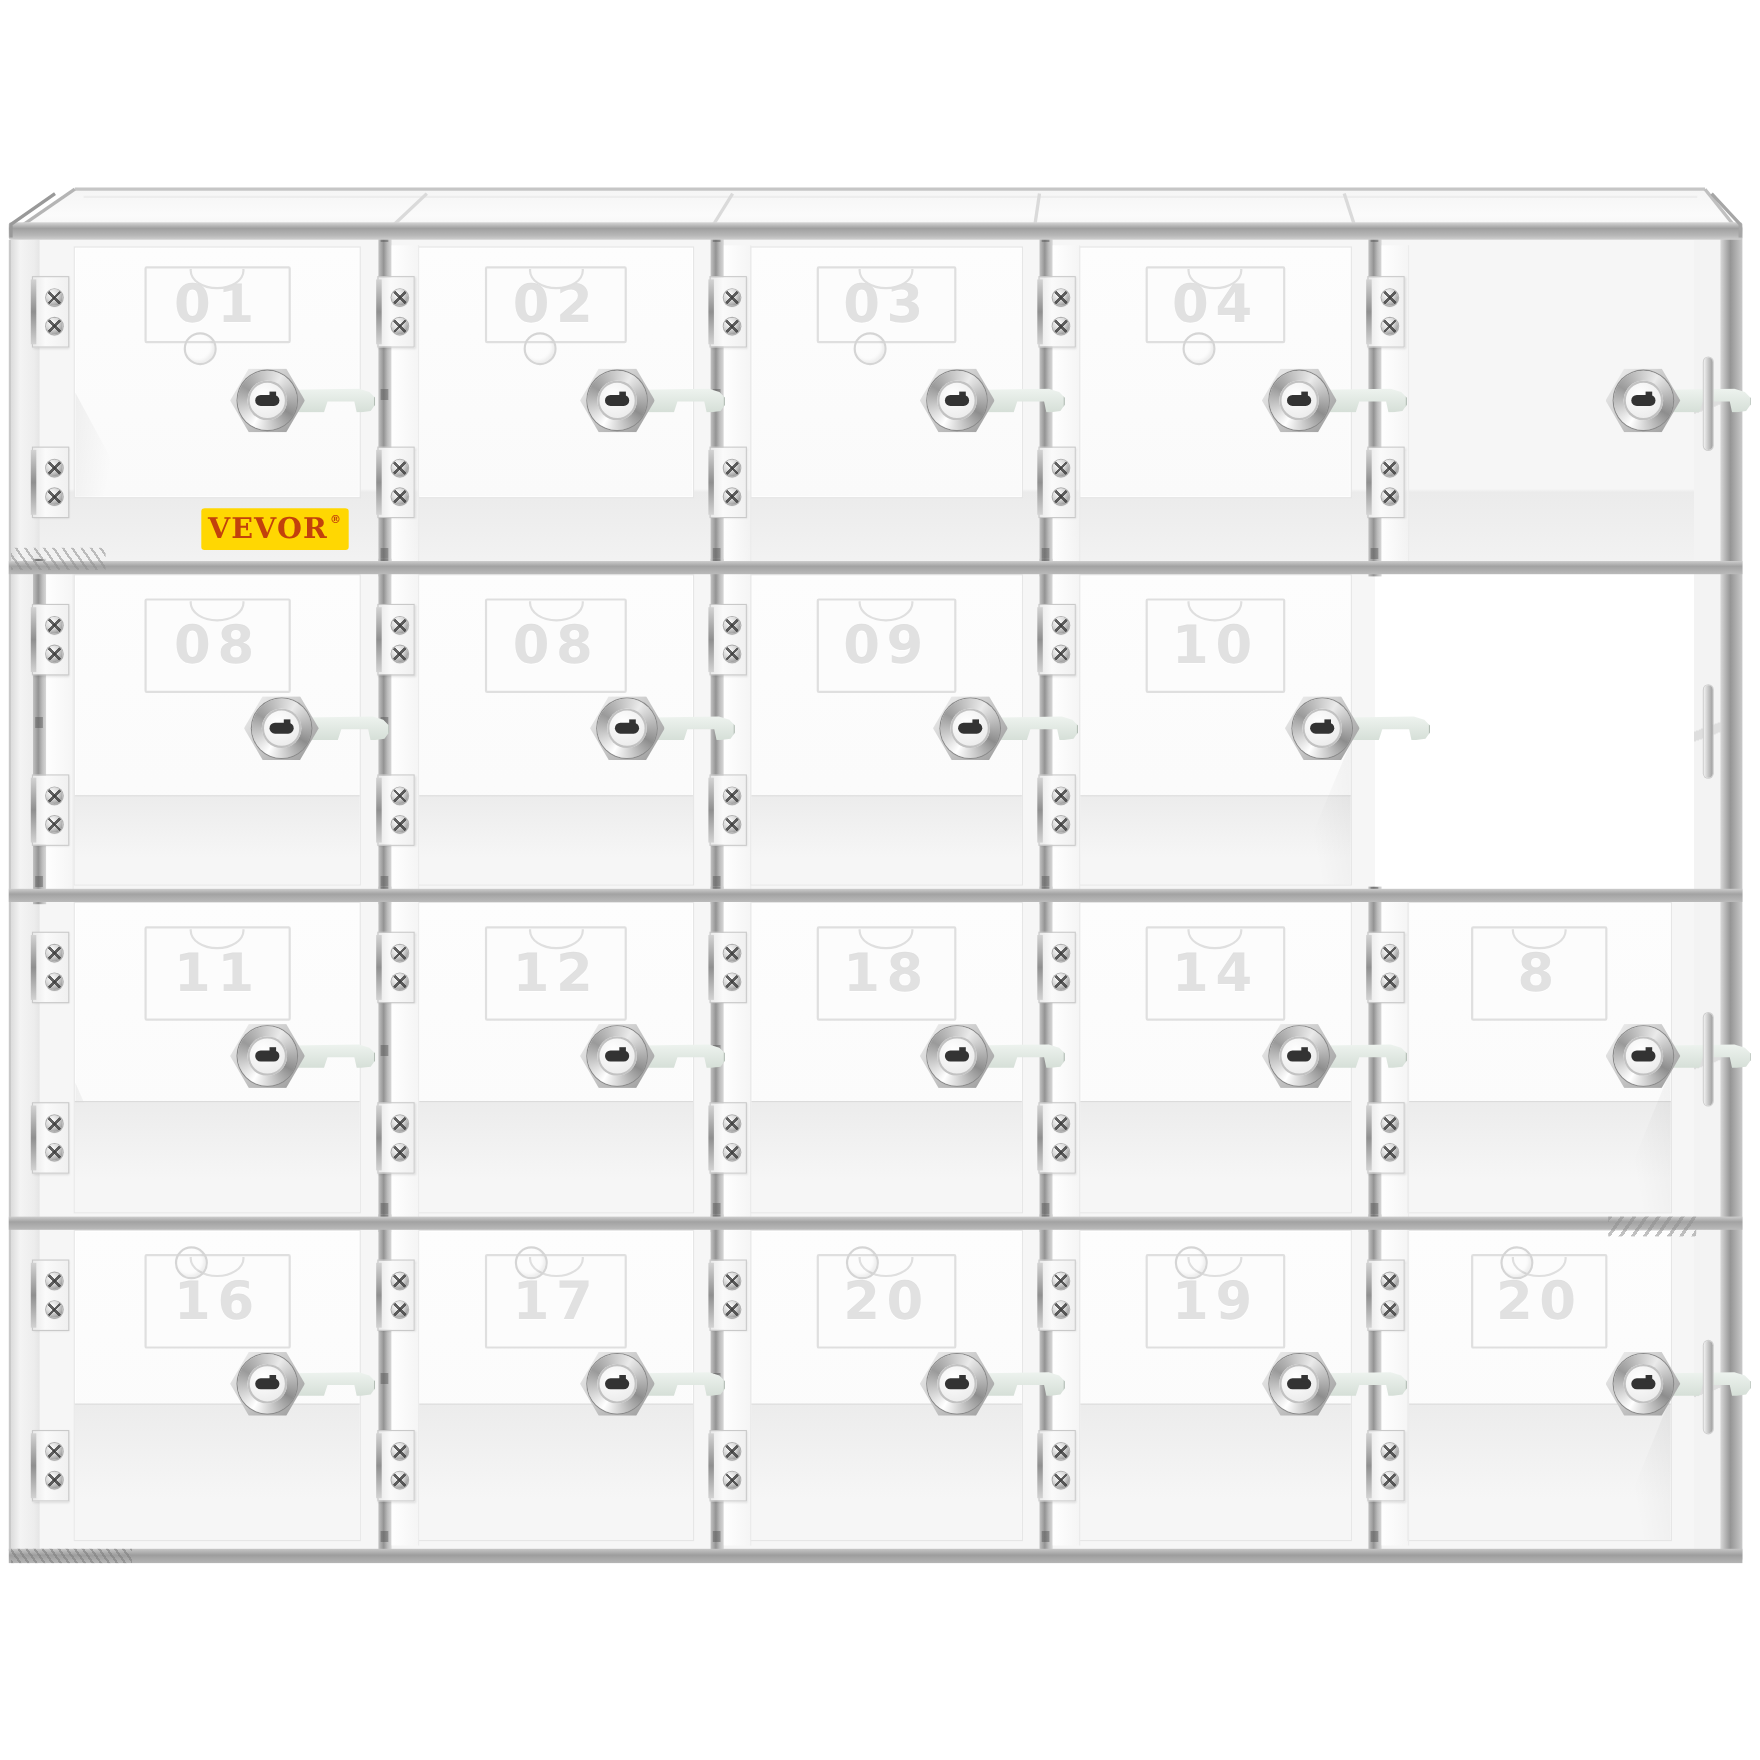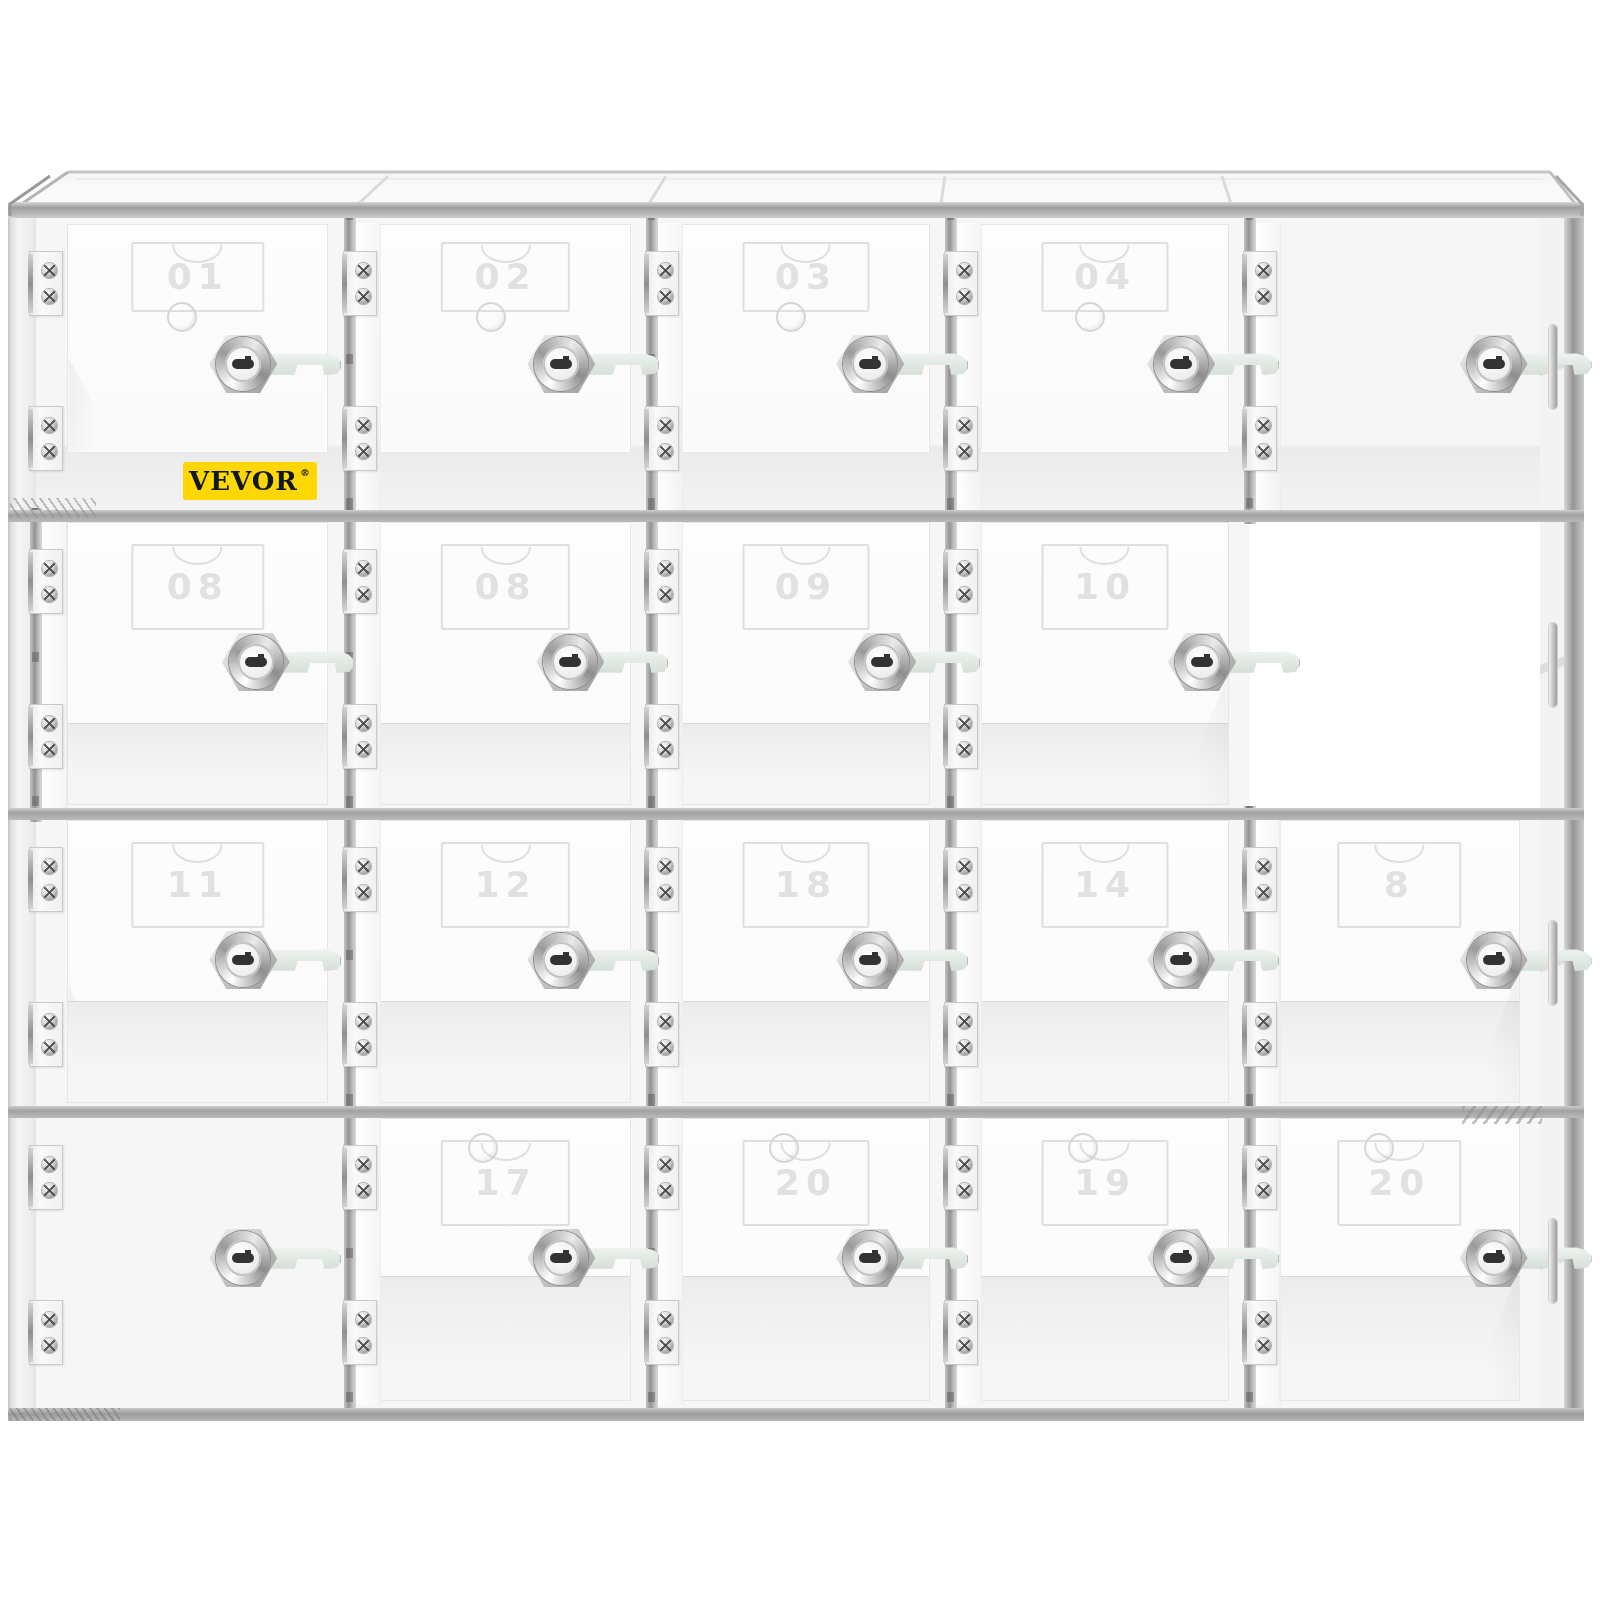--- a/index.html
+++ b/index.html
@@ -67,21 +67,21 @@
   .row-3 .floor{top:64%;}
   .row-4 .floor{top:56%;}
 
   
   .label-card{position:absolute;left:50%;transform:translateX(-50%);top:7.5%;width:50%;height:29%;
     background:#fcfcfc;border:2px solid #dfdfdf;border-radius:2px;
     display:flex;align-items:center;justify-content:center;}
   .notch{position:absolute;top:-15px;left:50%;transform:translateX(-50%);width:46px;height:30px;
     border-radius:50%;background:#fcfcfc;border:2px solid #dfdfdf;
     clip-path:inset(46% -4px -4px -4px);}
-  .num{font-family:"DejaVu Sans",sans-serif;font-weight:bold;font-size:36px;letter-spacing:6px;
+  .num{font-family:"DejaVu Sans",sans-serif;font-weight:bold;font-size:48px;letter-spacing:6px;
     color:rgba(135,135,135,.25);text-shadow:0 1px 0 rgba(255,255,255,.95);user-select:none;}
   .vent-hole{position:absolute;width:26px;height:26px;border:2px solid #d5d5d5;border-radius:50%;
     box-shadow:inset -2px -2px 3px rgba(0,0,0,.06);}
   .row-1 .vent-hole{left:38%;top:34%;}
   .row-4 .vent-hole{left:35%;top:5%;}
 
   
   .hinge{position:absolute;left:-7px;width:34px;height:22%;z-index:3;
     background:linear-gradient(90deg,#e9e9e9,#fafafa 35%,#f0f0f0);
     border:1px solid #c9c9c9;box-shadow:1px 1px 2px rgba(0,0,0,.1);
@@ -113,21 +113,21 @@
     background:conic-gradient(from 210deg,#ffffff,#9a9a9a 25%,#eaeaea 50%,#8d8d8d 75%,#ffffff);
     box-shadow:0 0 0 1px #8a8a8a;}
   .face{position:absolute;left:-18px;top:-18px;width:36px;height:36px;border-radius:50%;
     background:radial-gradient(circle at 40% 35%,#ffffff,#ececec 70%,#d0d0d0);
     box-shadow:inset 0 0 0 2px #c2c2c2;}
   .keyhole{position:absolute;left:-11px;top:-5px;width:22px;height:10px;border-radius:5px;background:#333;}
   .keyhole::after{content:"";position:absolute;right:3px;top:-3px;width:6px;height:6px;background:#333;}
 
   
   .badge{position:absolute;left:183px;top:462px;width:134px;height:38px;z-index:7;
-    background:#FFD702;color:#0f172a;border-radius:3px;
+    background:#FFD702;color:#c2410c;border-radius:3px;
     display:flex;align-items:center;justify-content:center;
     font-family:"DejaVu Serif",serif;font-weight:bold;font-size:26px;letter-spacing:1px;}
   .badge sup{font-size:10px;margin-left:2px;align-self:flex-start;margin-top:5px;}
 </style>
 </head>
 <body>
 
 <div class="scene">
 
   <svg class="top-svg" viewBox="0 0 1600 230" xmlns="http://www.w3.org/2000/svg">
@@ -538,20 +538,28 @@
     </div>
   </div>
         </div>
     <div class="row-bar"></div>
     <div class="catch"></div>
   </div>
       <div class="row row-4">
     <div class="row-cells">
           <div class="cell row-4 col-1">
 
+    <div class="door">
+      <div class="floor"></div>
+      <div class="label-card">
+        <span class="notch"></span>
+        <span class="num">16</span>
+      </div>
+      <div class="vent-hole"></div>
+    </div>
     <div class="hinge hinge-top">
       <span class="screw"></span>
       <span class="screw"></span>
     </div>
     <div class="hinge hinge-bottom">
       <span class="screw"></span>
       <span class="screw"></span>
     </div>
     <div class="lock">
       <span class="latch"></span>

